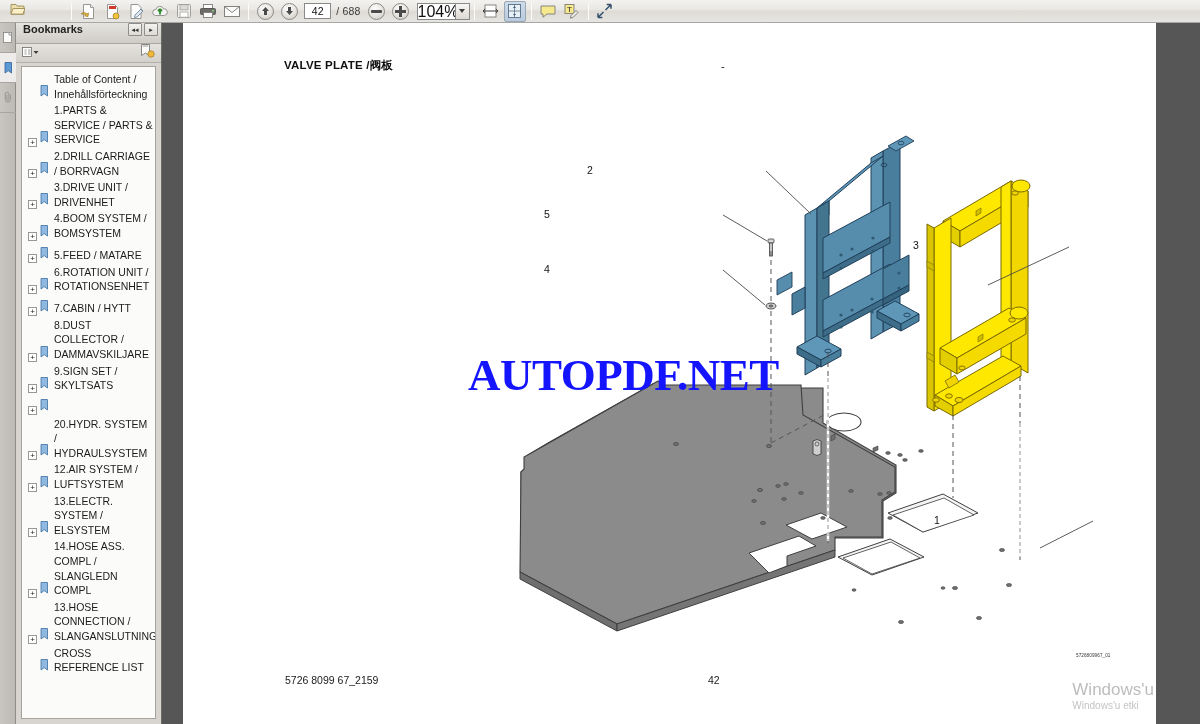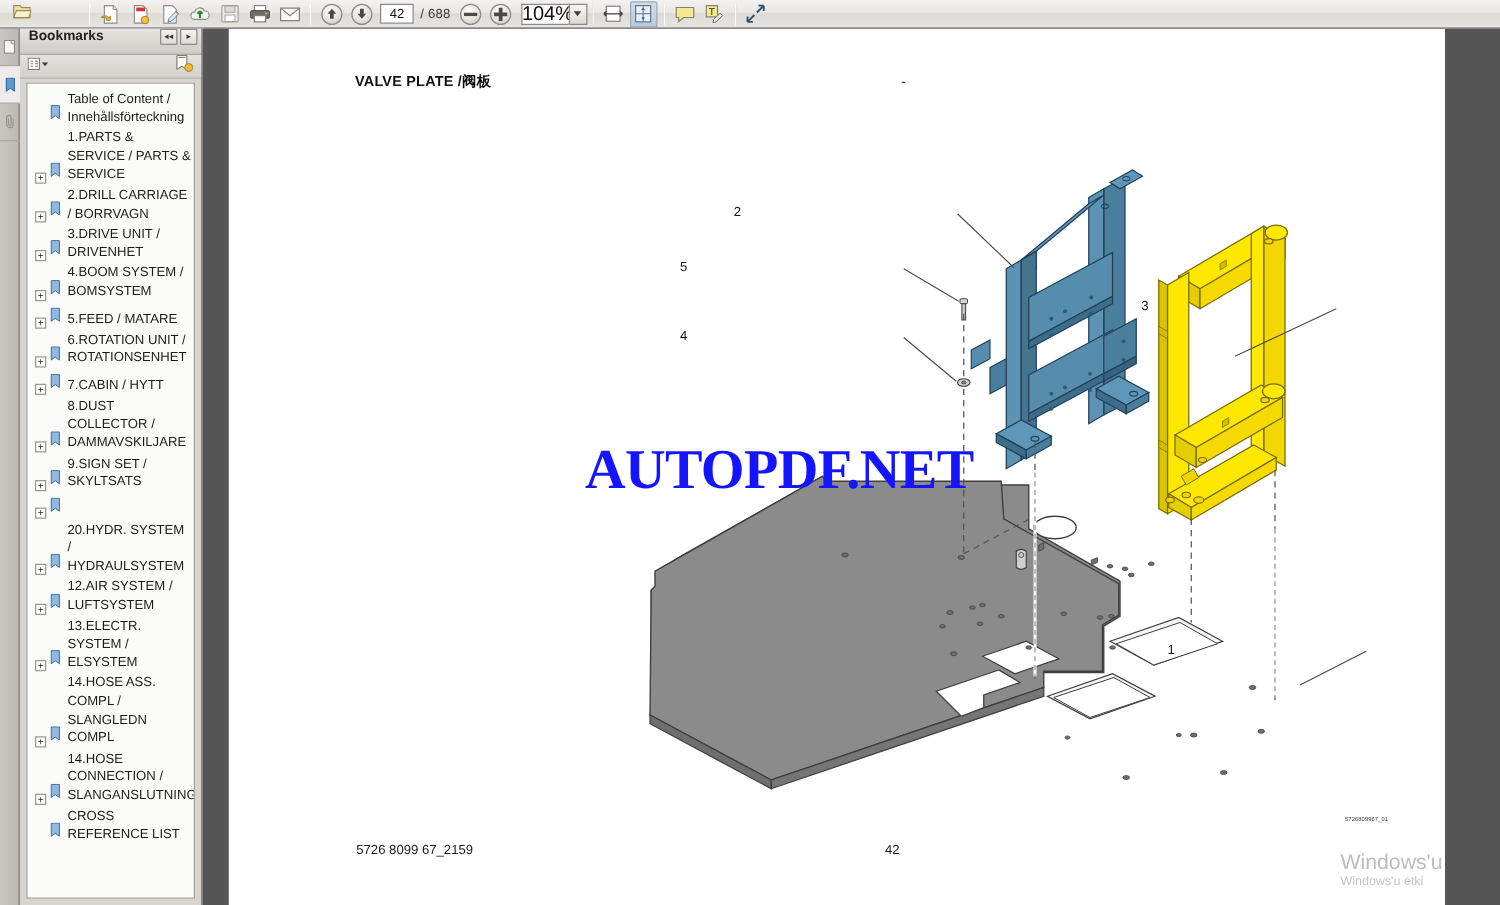--- a/index.html
+++ b/index.html
@@ -492,21 +492,21 @@
           <span class="bmicon"><svg width="9" height="12" viewBox="0 0 9 12">
               <path d="M1 0.5h6.5v10.5L4.2 8.6 1 11z" fill="#8fb9e0" stroke="#3b6e9e" stroke-width="0.8"></path>
             </svg></span>
           <span class="bmlabel">14.HOSE ASS. COMPL / SLANGLEDN COMPL</span>
         </div>
         <div class="bmitem">
           <span class="bmexp">+</span>
           <span class="bmicon"><svg width="9" height="12" viewBox="0 0 9 12">
               <path d="M1 0.5h6.5v10.5L4.2 8.6 1 11z" fill="#8fb9e0" stroke="#3b6e9e" stroke-width="0.8"></path>
             </svg></span>
-          <span class="bmlabel">14.HOSE CONNECTION / SLANGANSLUTNING</span>
+          <span class="bmlabel">13.HOSE CONNECTION / SLANGANSLUTNING</span>
         </div>
         <div class="bmitem">
           <span class="bmexp empty"></span>
           <span class="bmicon"><svg width="9" height="12" viewBox="0 0 9 12">
               <path d="M1 0.5h6.5v10.5L4.2 8.6 1 11z" fill="#8fb9e0" stroke="#3b6e9e" stroke-width="0.8"></path>
             </svg></span>
           <span class="bmlabel">CROSS REFERENCE LIST</span>
         </div>
       </div>
   </div>

